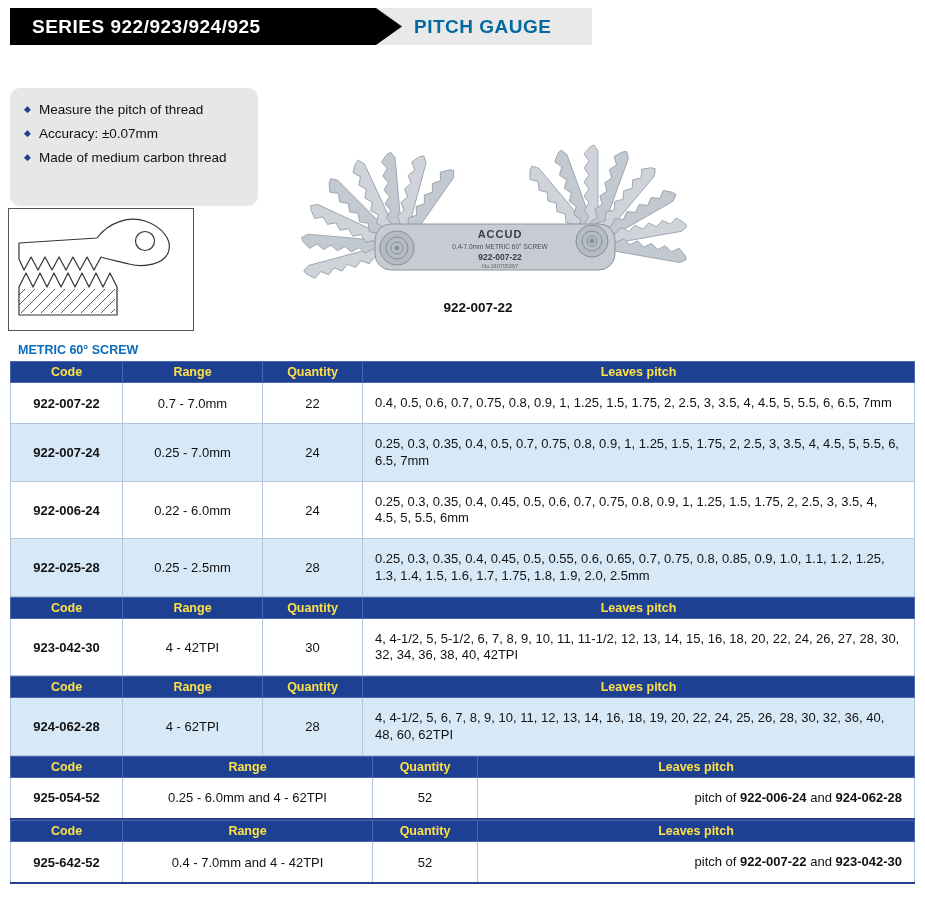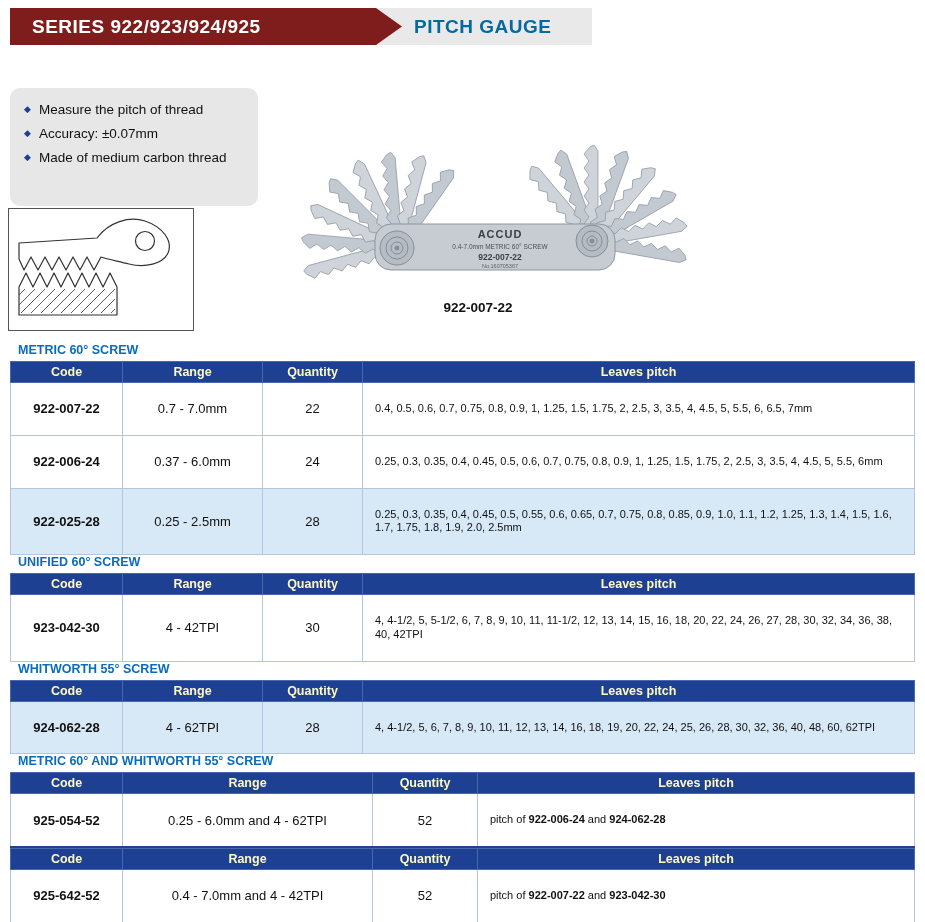--- a/index.html
+++ b/index.html
@@ -3,21 +3,21 @@
 <meta charset="utf-8">
 <style>
   html,body{margin:0;padding:0;background:#ffffff;}
   body{
     width:925px;height:922px;position:relative;overflow:hidden;
     font-family:"Liberation Sans","DejaVu Sans",sans-serif;color:#111;
   }
   
   .topbar{position:absolute;left:10px;top:8px;width:582px;height:37px;background:#e9e9e9;}
   .topbar-blue{
-    position:absolute;left:0;top:0;height:37px;width:392px;background:#7f1d1d;
+    position:absolute;left:0;top:0;height:37px;width:392px;background:#000000;
     clip-path:polygon(0 0,calc(100% - 26px) 0,100% 50%,calc(100% - 26px) 100%,0 100%);
     display:flex;align-items:center;padding-left:22px;box-sizing:border-box;
   }
   .series-title{color:#fff;font-weight:bold;font-size:19px;letter-spacing:.5px;}
   .page-title{position:absolute;left:404px;top:0;height:37px;display:flex;align-items:center;
     font-weight:bold;font-size:19px;color:#0369a1;letter-spacing:.5px;}
   
   .features{position:absolute;left:10px;top:88px;width:248px;height:118px;background:#e7e7e7;
     border-radius:10px;padding:14px 0 0 14px;box-sizing:border-box;}
   .feature{display:flex;align-items:baseline;margin-bottom:9px;font-size:13.5px;}
@@ -28,30 +28,30 @@
   
   .product{position:absolute;left:232px;top:86px;width:492px;height:212px;}
   .product-caption{position:absolute;left:232px;top:300px;width:492px;text-align:center;
     font-weight:bold;font-size:13.5px;color:#111;}
   
   .tables{position:absolute;left:10px;top:343px;width:905px;}
   .section{}
   .section-title{color:#0a6cbd;font-weight:bold;font-size:12.5px;padding-left:8px;margin-bottom:4px;}
   table.spec{width:100%;border-collapse:collapse;table-layout:fixed;}
   table.spec th{
-    background:#1e4093;color:#fef9c3;font-size:12.5px;font-weight:bold;
+    background:#1e4093;color:#fde047;font-size:12.5px;font-weight:bold;
     padding:2px 4px;border:1px solid #4a66ad;height:16px;
   }
   table.spec td{
     border:1px solid #b3c6de;font-size:13px;padding:2px 6px;text-align:center;
     color:#111;vertical-align:middle;
   }
   table.spec td.code{font-weight:bold;}
-  table.spec td.pitch{text-align:left;font-size:11px;padding:19px 12px;line-height:1.25;}
-  table.spec td.pitch.center{text-align:left;}
+  table.spec td.pitch{text-align:left;font-size:13px;padding:12px 12px;line-height:1.25;}
+  table.spec td.pitch.center{text-align:right;}
   tr.alt{background:#d7e8f7;}
   table.spec.combined{border-bottom:2px solid #24418e;}
   .c-code{width:112px;} .c-range{width:140px;} .c-qty{width:100px;}
   .c-range-wide{width:250px;} .c-qty-wide{width:105px;}
   b{font-weight:bold;}
 </style>
 </head>
 <body>
 
 <div class="topbar">
@@ -174,38 +174,43 @@
         <th>Leaves pitch</th>
       </tr>
         </thead>
       <tbody>
         <tr>
           <td class="code">922-007-22</td>
           <td>0.7 - 7.0mm</td>
           <td>22</td>
           <td class="pitch">0.4, 0.5, 0.6, 0.7, 0.75, 0.8, 0.9, 1, 1.25, 1.5, 1.75, 2, 2.5, 3, 3.5, 4, 4.5, 5, 5.5, 6, 6.5, 7mm</td>
         </tr>
+        <tr class="alt">
+          <td class="code">922-007-24</td>
+          <td>0.25 - 7.0mm</td>
+          <td>24</td>
+          <td class="pitch">0.25, 0.3, 0.35, 0.4, 0.5, 0.7, 0.75, 0.8, 0.9, 1, 1.25, 1.5, 1.75, 2, 2.5, 3, 3.5, 4, 4.5, 5, 5.5, 6, 6.5, 7mm</td>
+        </tr>
         <tr>
           <td class="code">922-006-24</td>
-          <td>0.37 - 6.0mm</td>
+          <td>0.22 - 6.0mm</td>
           <td>24</td>
           <td class="pitch">0.25, 0.3, 0.35, 0.4, 0.45, 0.5, 0.6, 0.7, 0.75, 0.8, 0.9, 1, 1.25, 1.5, 1.75, 2, 2.5, 3, 3.5, 4, 4.5, 5, 5.5, 6mm</td>
         </tr>
         <tr class="alt">
           <td class="code">922-025-28</td>
           <td>0.25 - 2.5mm</td>
           <td>28</td>
           <td class="pitch">0.25, 0.3, 0.35, 0.4, 0.45, 0.5, 0.55, 0.6, 0.65, 0.7, 0.75, 0.8, 0.85, 0.9, 1.0, 1.1, 1.2, 1.25, 1.3, 1.4, 1.5, 1.6, 1.7, 1.75, 1.8, 1.9, 2.0, 2.5mm</td>
         </tr>
       </tbody>
     </table>
   </div>
 
   <div class="section">
-    <div class="section-title">UNIFIED 60° SCREW</div>
     <table class="spec">
       <colgroup>
           <col class="c-code">
           <col class="c-range">
           <col class="c-qty">
           <col>
         </colgroup>
       <thead>
           <tr>
         <th>Code</th>
@@ -219,21 +224,20 @@
           <td class="code">923-042-30</td>
           <td>4 - 42TPI</td>
           <td>30</td>
           <td class="pitch">4, 4-1/2, 5, 5-1/2, 6, 7, 8, 9, 10, 11, 11-1/2, 12, 13, 14, 15, 16, 18, 20, 22, 24, 26, 27, 28, 30, 32, 34, 36, 38, 40, 42TPI</td>
         </tr>
       </tbody>
     </table>
   </div>
 
   <div class="section">
-    <div class="section-title">WHITWORTH 55° SCREW</div>
     <table class="spec">
       <colgroup>
           <col class="c-code">
           <col class="c-range">
           <col class="c-qty">
           <col>
         </colgroup>
       <thead>
           <tr>
         <th>Code</th>
@@ -247,21 +251,20 @@
           <td class="code">924-062-28</td>
           <td>4 - 62TPI</td>
           <td>28</td>
           <td class="pitch">4, 4-1/2, 5, 6, 7, 8, 9, 10, 11, 12, 13, 14, 16, 18, 19, 20, 22, 24, 25, 26, 28, 30, 32, 36, 40, 48, 60, 62TPI</td>
         </tr>
       </tbody>
     </table>
   </div>
 
   <div class="section">
-    <div class="section-title">METRIC 60° AND WHITWORTH 55° SCREW</div>
     <table class="spec combined">
       <colgroup>
           <col class="c-code">
           <col class="c-range-wide">
           <col class="c-qty-wide">
           <col>
         </colgroup>
       <thead>
           <tr>
         <th>Code</th>

